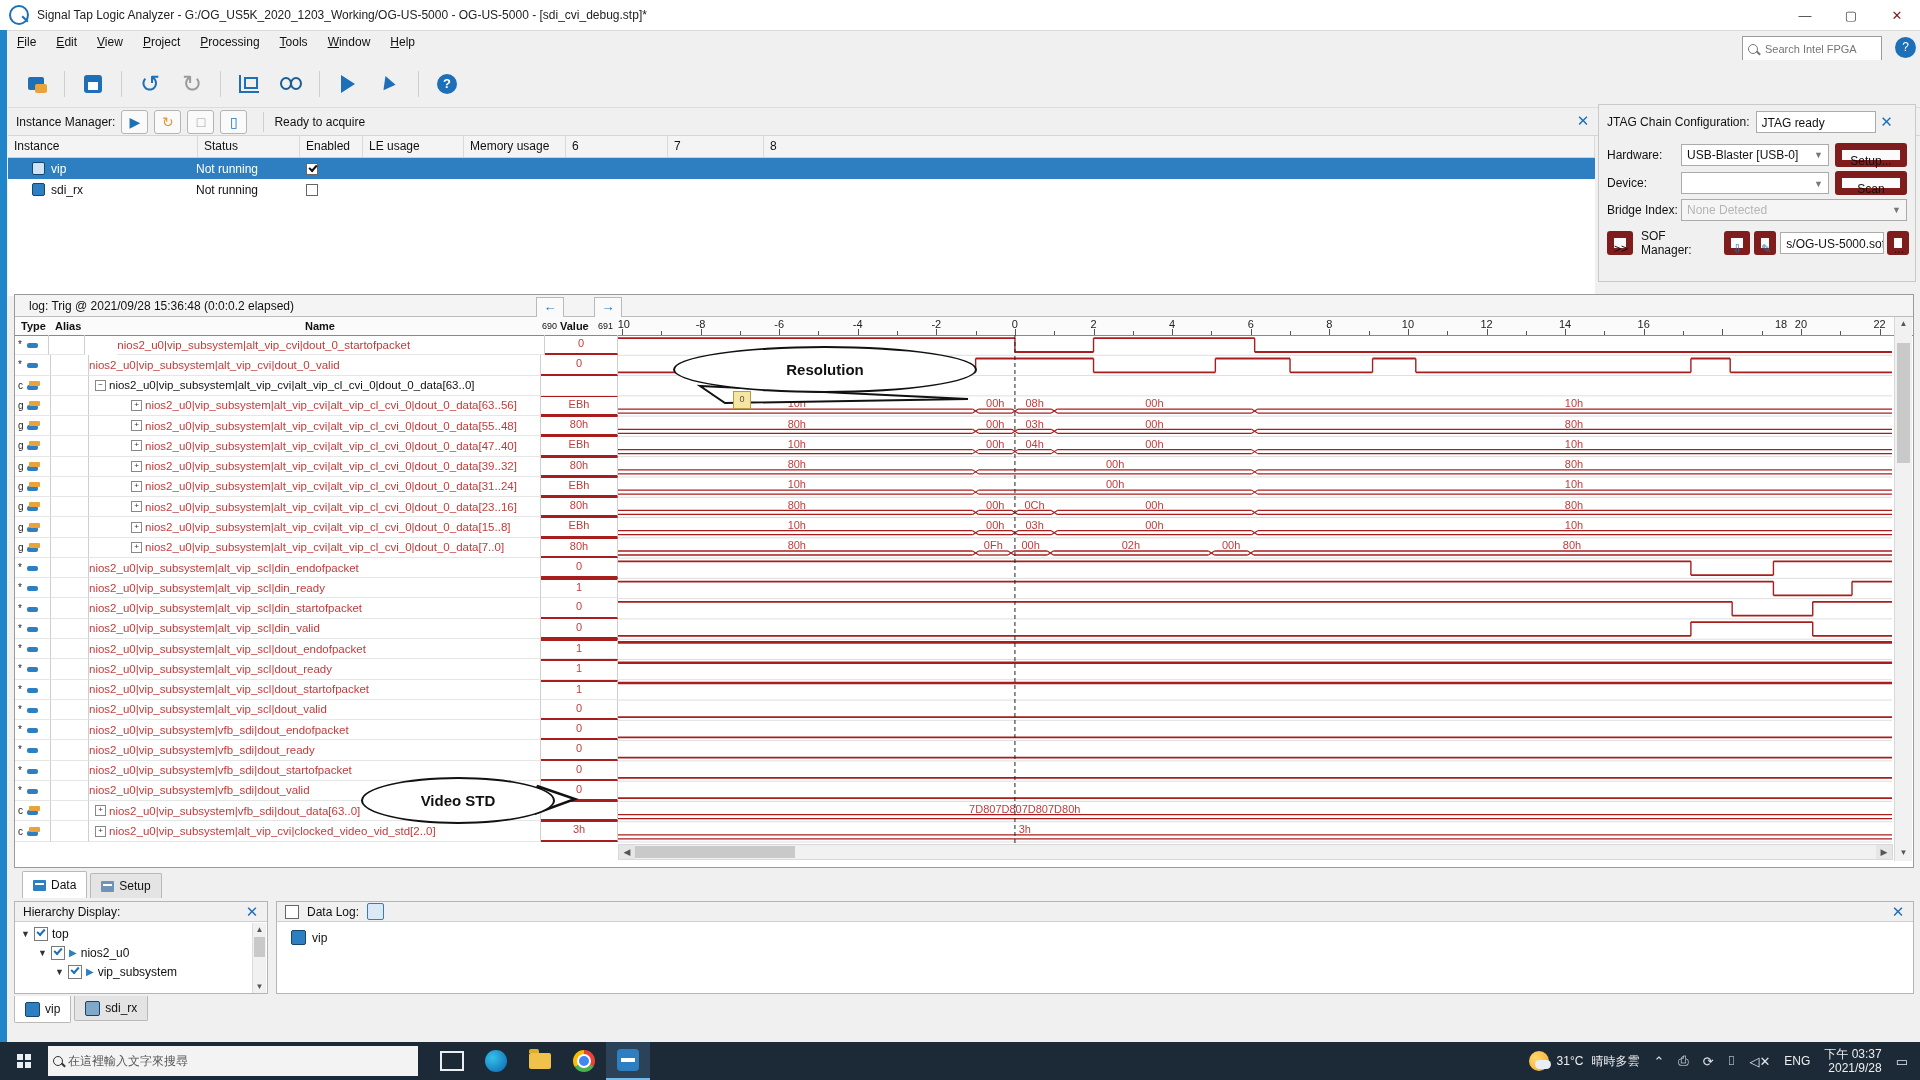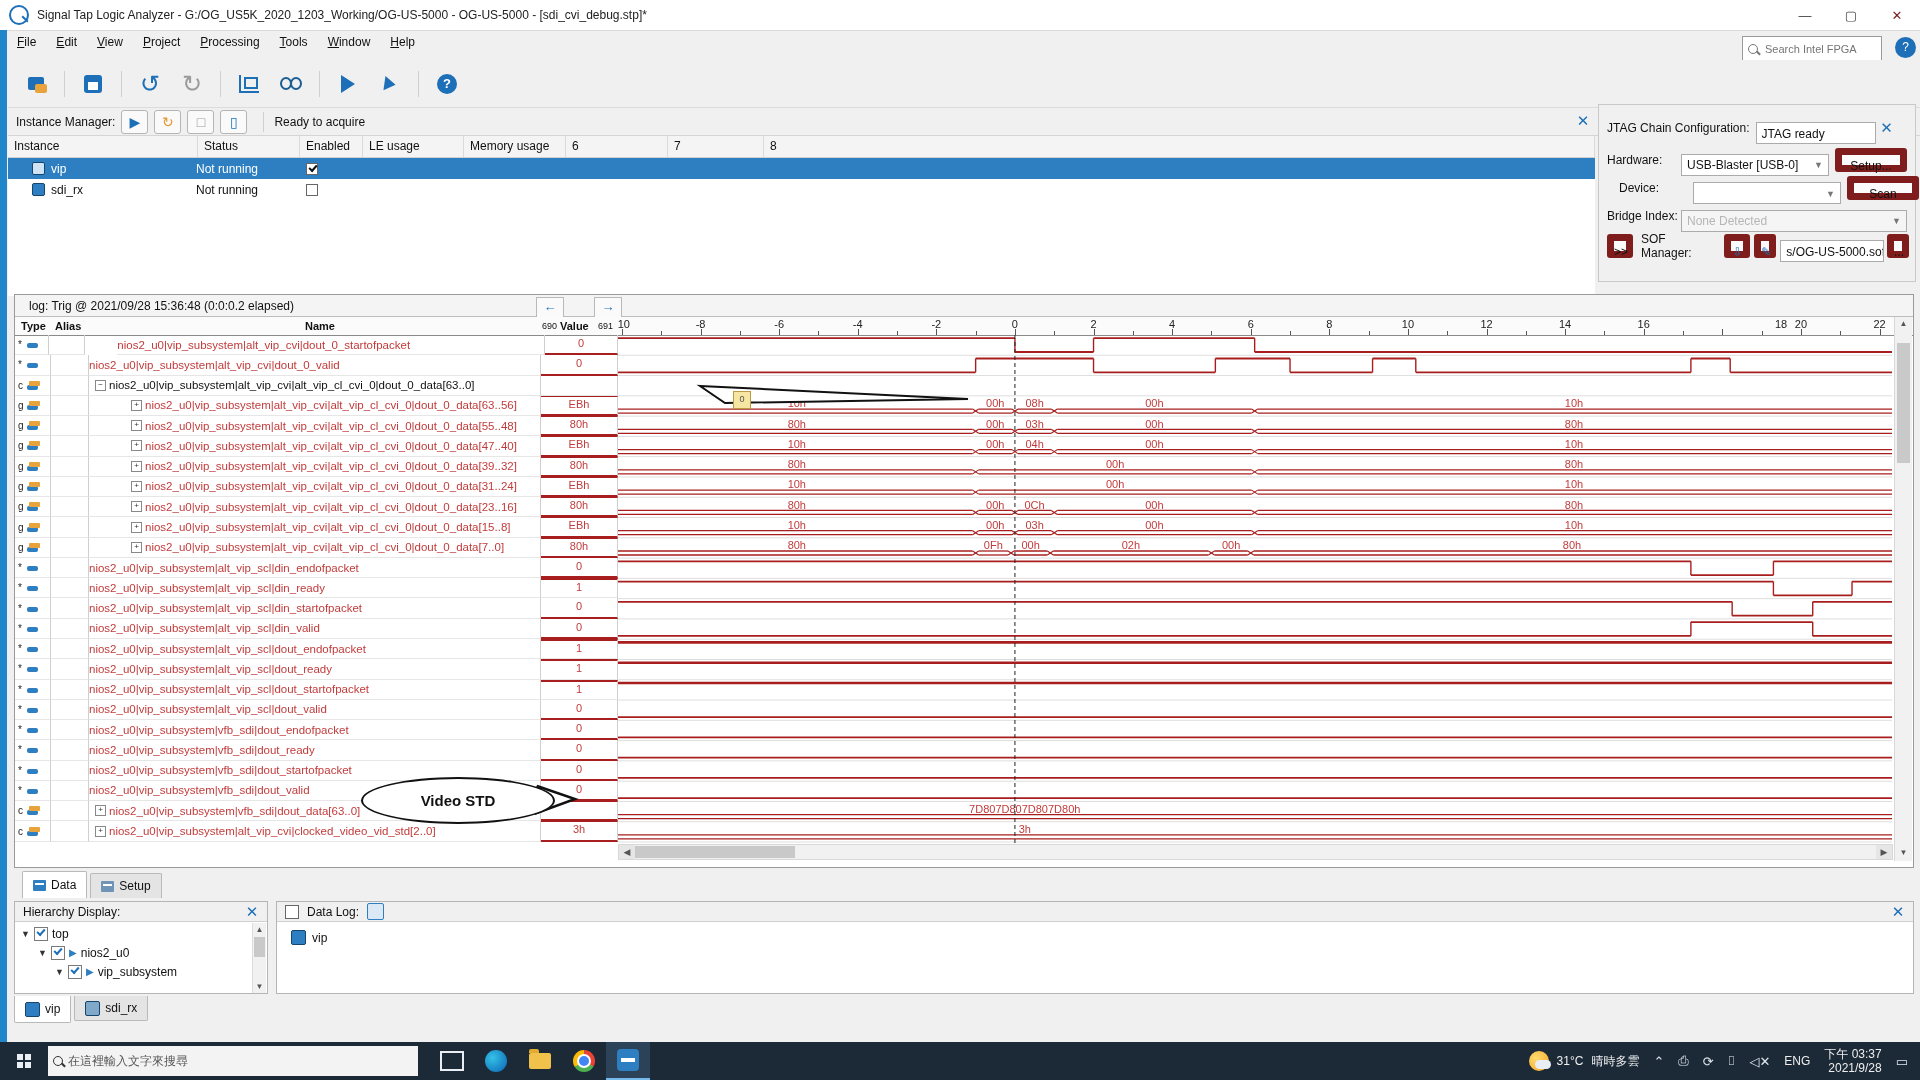--- a/index.html
+++ b/index.html
@@ -50,21 +50,21 @@
   .instrow{display:flex;height:21px;align-items:center;}
   .instrow.sel{background:#2d7fc1;color:#fff;}
   .instrow span{flex:none;padding-left:6px;box-sizing:border-box;}
   .inst-ico{width:13px;height:13px;background:#2d7fc1;border:1px solid #14466e;border-radius:2px;margin-left:24px;position:relative;flex:none;}
   .instrow.sel .inst-ico{background:#cfe3f4;}
   .cb{width:12px;height:12px;border:1px solid #666;background:#fff;margin-left:14px;position:relative;flex:none;}
   .cb.on:after{content:"";position:absolute;left:2px;top:1px;width:6px;height:3px;border-left:2px solid #111;border-bottom:2px solid #111;transform:rotate(-48deg);}
   
   #jtag{left:1598px;top:104px;width:318px;height:178px;background:#f0f0f0;border:1px solid #c9c9c9;box-sizing:border-box;font-size:12px;}
   .jrow{position:absolute;display:flex;align-items:center;}
-  .jfield{background:#fff;border:1px solid #ababab;height:22px;line-height:22px;padding:0 5px;box-sizing:border-box;overflow:hidden;white-space:nowrap;margin-top:11px;}
+  .jfield{background:#fff;border:1px solid #ababab;height:22px;line-height:22px;padding:0 5px;box-sizing:border-box;overflow:hidden;white-space:nowrap;}
   .jbtn{border:7px solid #7f1d1d;background:#fbfbfb;border-radius:3px;height:24px;line-height:22px;text-align:center;box-sizing:border-box;}
   .ddarrow{color:#777;font-size:9px;margin-left:auto;}
   .jdis{color:#b5b5b5;background:#f5f5f5;}
   
   #wavepanel{left:14px;top:294px;width:1900px;height:574px;background:#fff;border:1px solid #9a9a9a;box-sizing:border-box;}
   #logbar{position:absolute;left:0;top:0;width:1898px;height:22px;background:#f4f4f4;border-bottom:1px solid #bdbdbd;line-height:22px;padding-left:14px;box-sizing:border-box;}
   .navbtn{position:absolute;top:2px;width:26px;height:19px;border:1px solid #b9b9b9;background:#fafafa;color:#1d6fb8;text-align:center;line-height:18px;font-size:13px;}
   #colhead{position:absolute;left:0;top:22px;width:1898px;height:18px;border-bottom:1px solid #8a8a8a;background:#fbfbfb;}
   #colhead .h{position:absolute;top:0;height:18px;line-height:18px;font-size:11px;}
   #rows{position:absolute;left:0;top:40px;width:603px;}
@@ -260,21 +260,21 @@
       <span class="closex">✕</span>
     </div>
     <div class="jrow" style="left:8px;top:38px;width:302px;">
       <span style="width:74px;">Hardware:</span>
       <span class="jfield" style="width:148px;display:flex;align-items:center;">
           <span>USB-Blaster [USB-0]</span>
           <span class="ddarrow">▼</span>
         </span>
       <span class="jbtn" style="width:72px;margin-left:6px;">Setup...</span>
     </div>
-    <div class="jrow" style="left:20px;top:66px;width:302px;">
+    <div class="jrow" style="left:8px;top:66px;width:302px;">
       <span style="width:74px;">Device:</span>
       <span class="jfield" style="width:148px;display:flex;align-items:flex-start;flex-direction:column;">
           <span style="overflow:hidden;white-space:nowrap;">@1: 10CX220Y (0x02E</span>
           <span class="ddarrow">▼</span>
         </span>
       <span class="jbtn" style="width:72px;margin-left:6px;">Scan Chain</span>
     </div>
     <div class="jrow" style="left:8px;top:94px;width:302px;">
       <span style="width:74px;">Bridge Index:</span>
       <span class="jfield jdis" style="width:226px;display:flex;align-items:center;">
@@ -912,20 +912,23 @@
     <div id="vscroll">
       <div class="va" style="top:0;">▲</div>
       <div id="vthumb"></div>
       <div class="va" style="bottom:2px;">▼</div>
     </div>
   </div>
 
   <svg class="ptr" style="left:690px;top:380px;" width="300" height="35">
     <polygon points="10,6 278,19 35,23" fill="#fff" stroke="#111" stroke-width="2"></polygon>
   </svg>
+  <div class="balloon" style="left:673px;top:346px;width:300px;height:43px;">
+    <span>Resolution</span>
+  </div>
   <div class="note" style="left:733px;top:391px;">0</div>
 
   <svg class="ptr" style="left:535px;top:780px;" width="45" height="40">
     <polygon points="2,6 40,19 2,33 14,19" fill="#fff" stroke="#111" stroke-width="2.5"></polygon>
   </svg>
   <div class="balloon" style="left:361px;top:777px;width:190px;height:43px;">
     <span>Video STD</span>
   </div>
 
   <div id="tabs1" class="abs">

